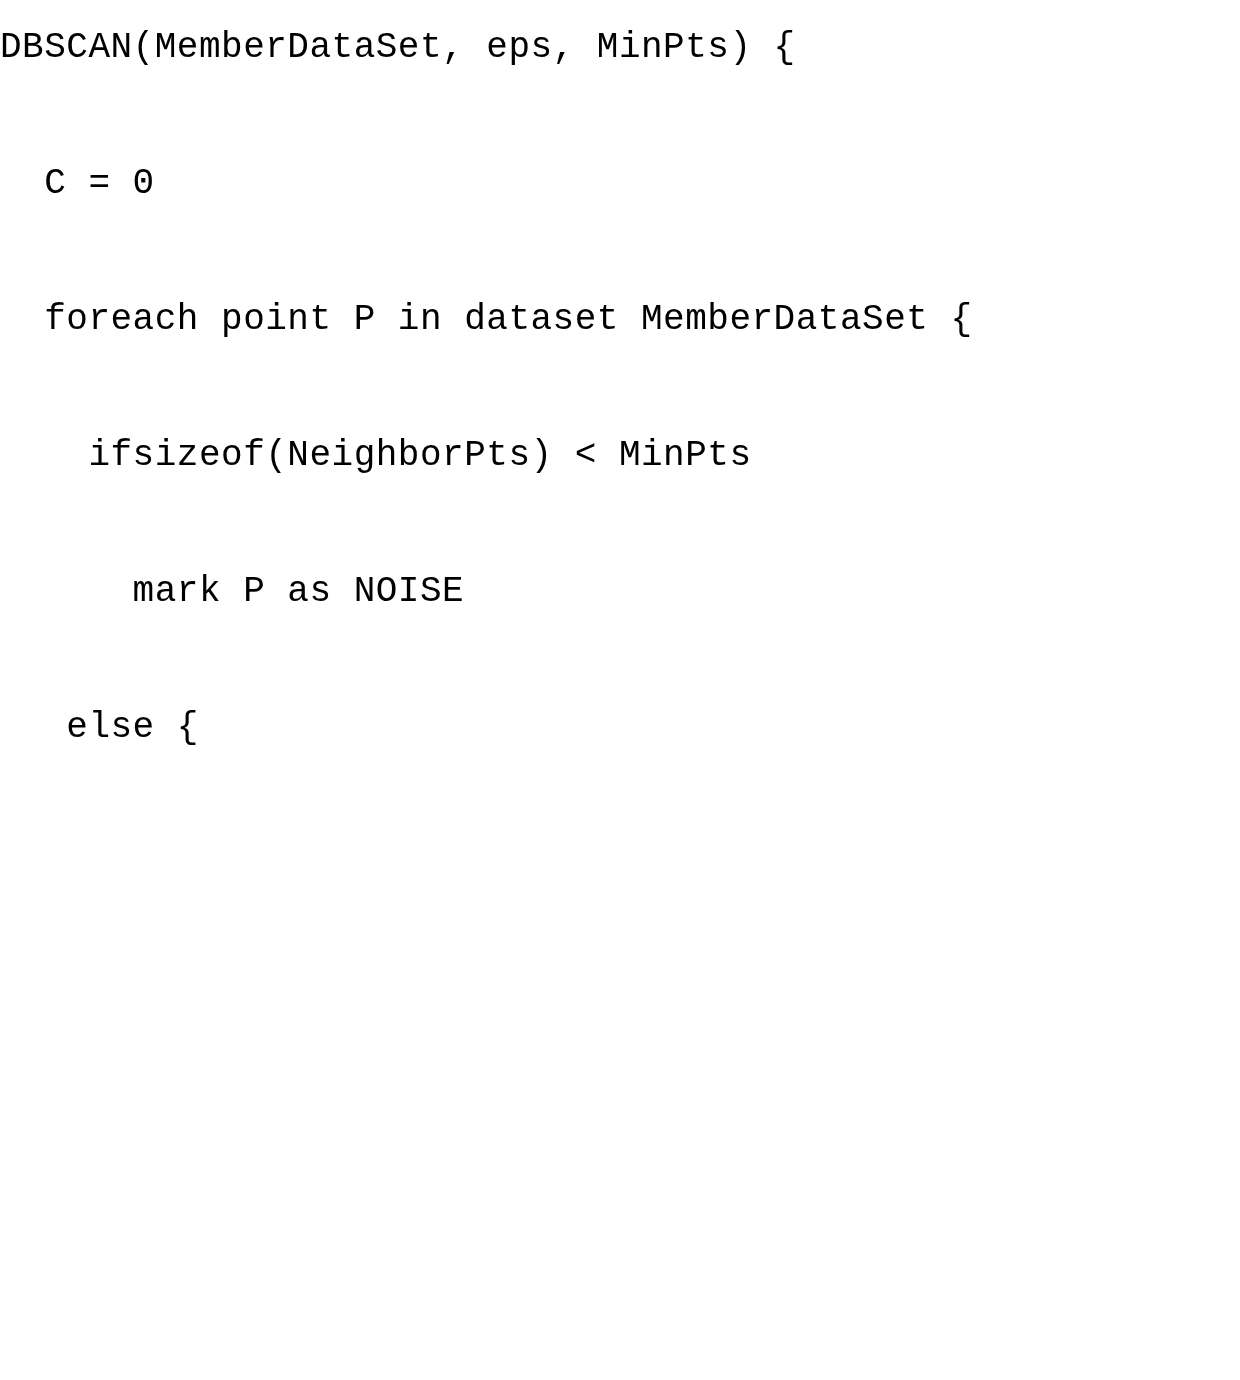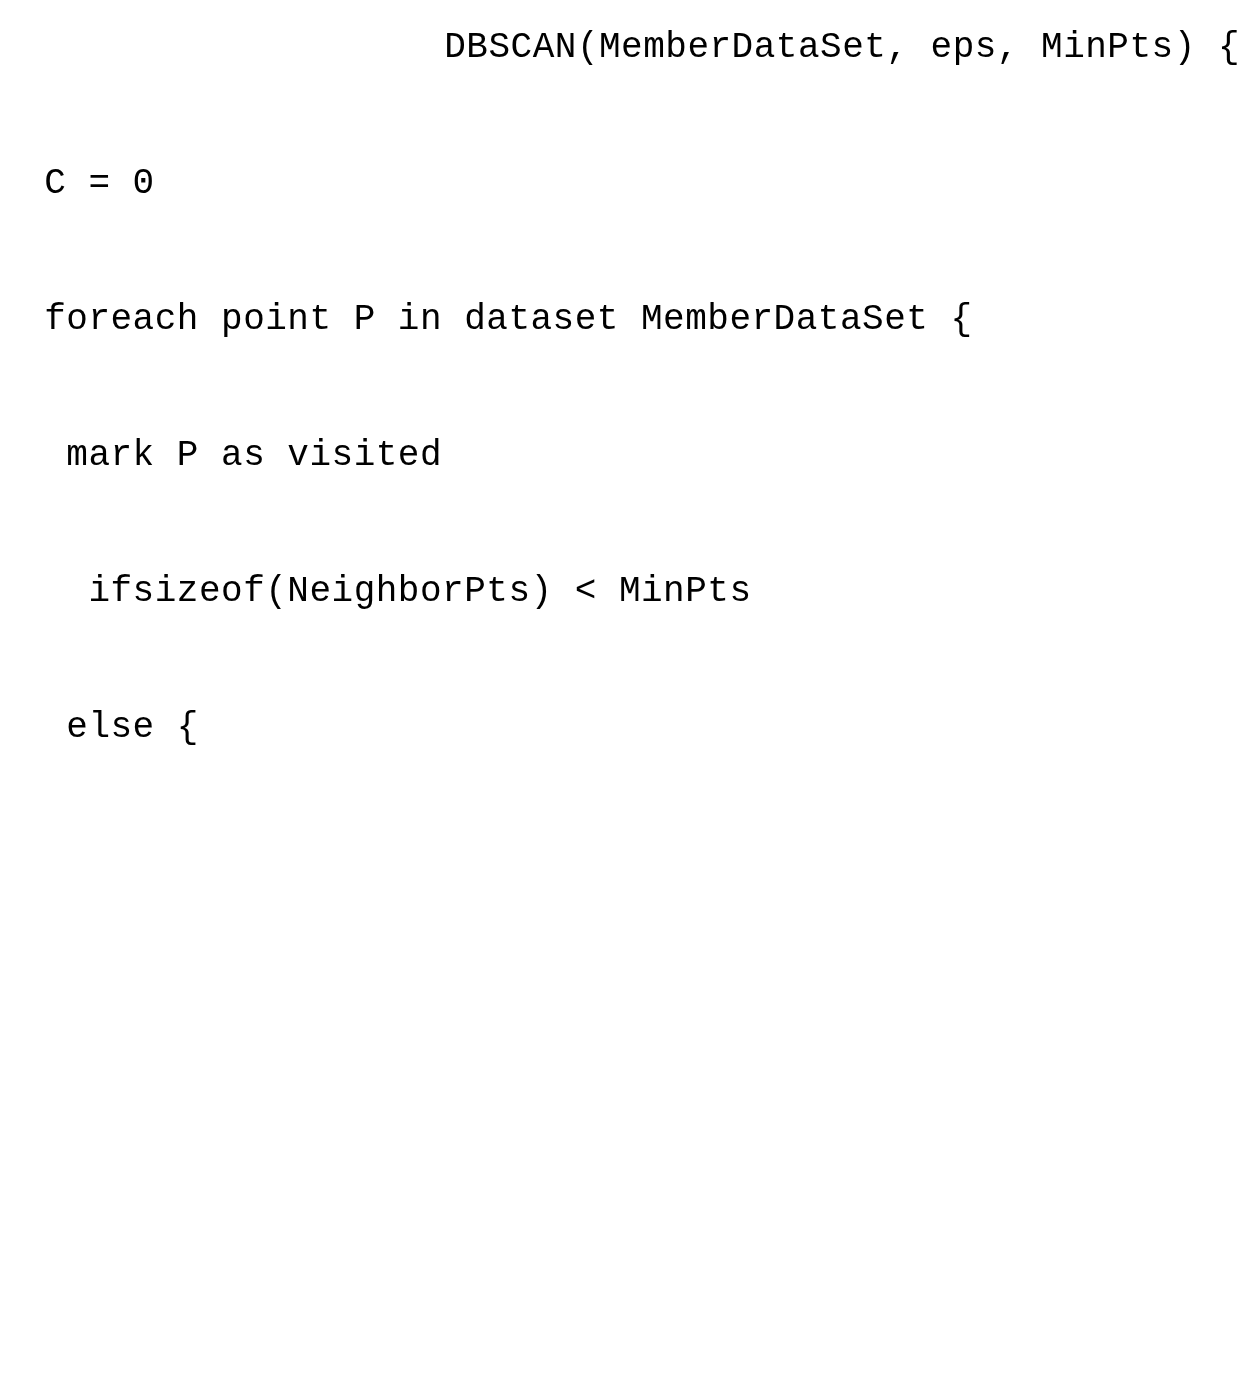--- a/index.html
+++ b/index.html
@@ -17,26 +17,25 @@
     .code-container {
       padding: 20px 0 0 0;
       line-height: 1.0;
     }
     .line {
       white-space: pre;
       margin-bottom: 100px;
     }
     .line:first-child {
       margin-top: 10px;
-      text-align: right;
     }
   </style>
 </head>
 <body>
 
 <div class="code-container">
   <div class="line">DBSCAN(MemberDataSet, eps, MinPts) {</div>
   <div class="line">  C = 0</div>
   <div class="line">  foreach point P in dataset MemberDataSet {</div>
-  <div class="line">   mark P as visited</div>
   <div class="line">    ifsizeof(NeighborPts) &lt; MinPts</div>
+  <div class="line">      mark P as NOISE</div>
   <div class="line">   else {</div>
 </div>
 
 </body></html>

